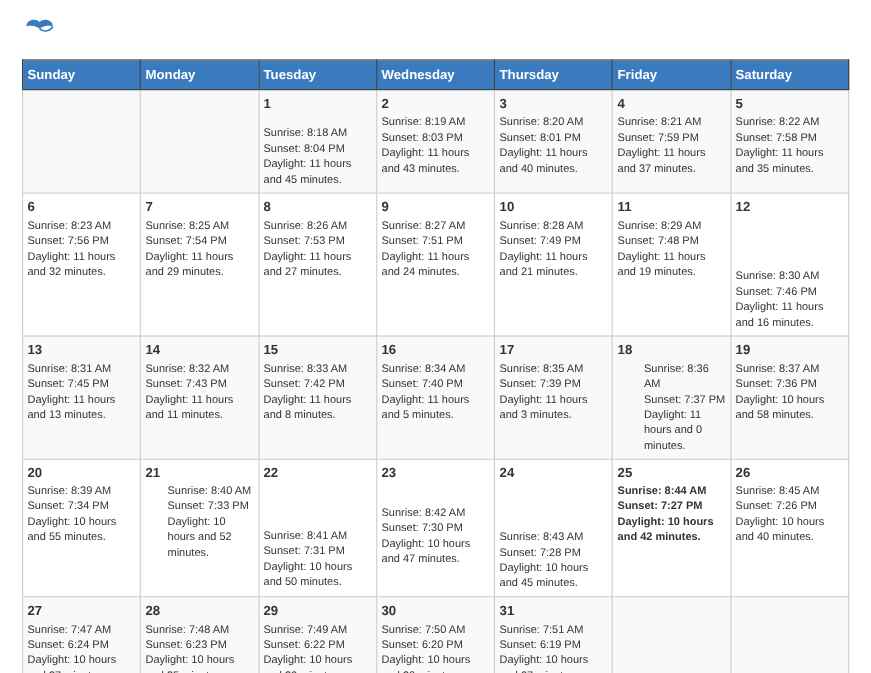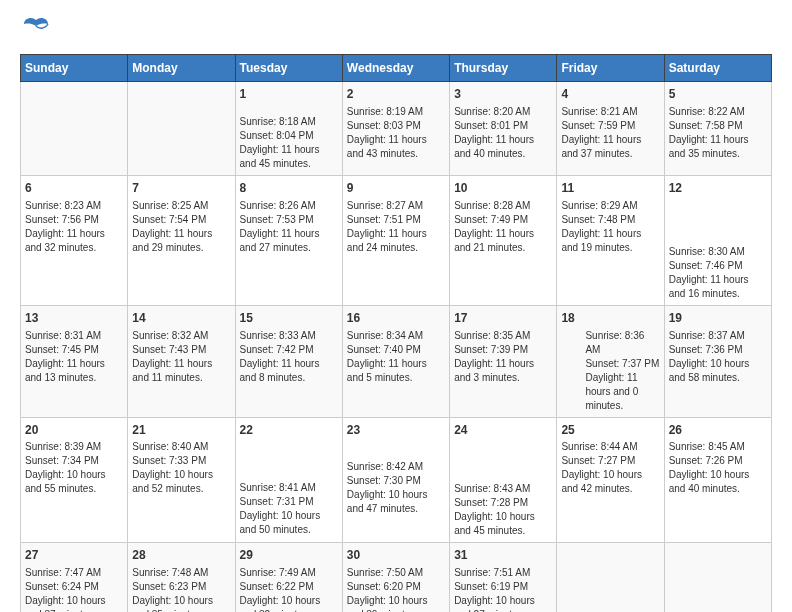--- a/index.html
+++ b/index.html
@@ -230,21 +230,21 @@
       </tr>
       <tr>
         <td>
           <span class="day-num">20</span>
           <div class="cell-content" style="white-space: pre-line;">Sunrise: 8:39 AM
 Sunset: 7:34 PM
 Daylight: 10 hours and 55 minutes.</div>
         </td>
         <td>
           <span class="day-num">21</span>
-          <div class="cell-content" style="white-space: pre-line;">Sunrise: 8:40 AM
+          <div class="cell-content" style="white-space: pre-line; margin-left: 20px;">Sunrise: 8:40 AM
 Sunset: 7:33 PM
 Daylight: 10 hours and 52 minutes.</div>
         </td>
         <td>
           <span class="day-num">22</span>
           <div class="cell-content" style="white-space: pre-line; margin-top: 43px;">Sunrise: 8:41 AM
 Sunset: 7:31 PM
 Daylight: 10 hours and 50 minutes.</div>
         </td>
         <td>
@@ -254,21 +254,21 @@
 Daylight: 10 hours and 47 minutes.</div>
         </td>
         <td>
           <span class="day-num">24</span>
           <div class="cell-content" style="white-space: pre-line; margin-top: 44px;">Sunrise: 8:43 AM
 Sunset: 7:28 PM
 Daylight: 10 hours and 45 minutes.</div>
         </td>
         <td>
           <span class="day-num">25</span>
-          <div class="cell-content" style="white-space: pre-line;">Sunrise: 8:44 AM
+          <div class="cell-content" style="white-space: pre-line; font-weight: bold;">Sunrise: 8:44 AM
 Sunset: 7:27 PM
 Daylight: 10 hours and 42 minutes.</div>
         </td>
         <td>
           <span class="day-num">26</span>
           <div class="cell-content" style="white-space: pre-line;">Sunrise: 8:45 AM
 Sunset: 7:26 PM
 Daylight: 10 hours and 40 minutes.</div>
         </td>
       </tr>

